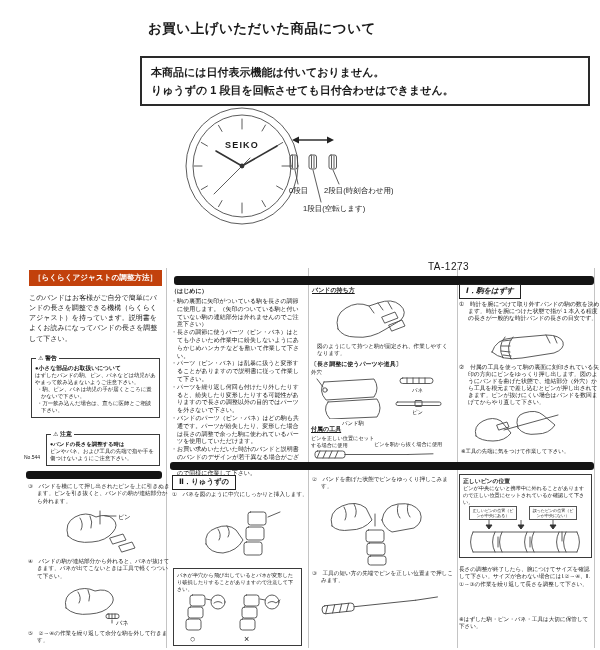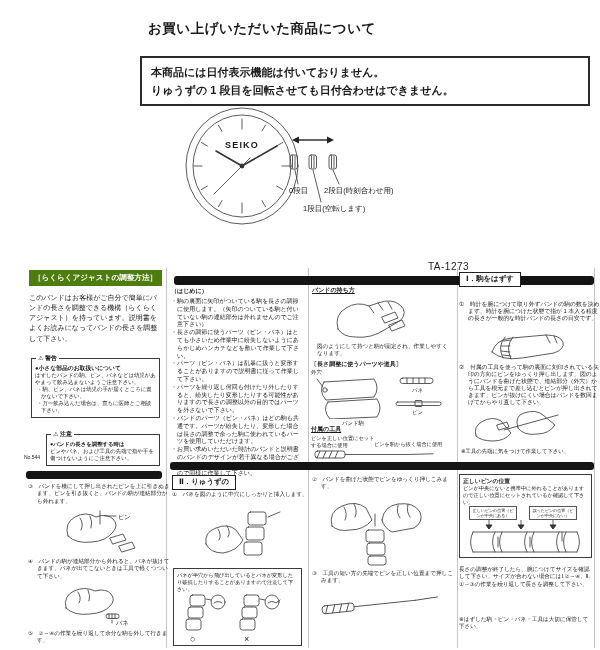--- a/index.html
+++ b/index.html
@@ -3,21 +3,21 @@
 <meta charset="utf-8">
 <style>
   html,body{margin:0;padding:0;background:#fff;}
   #page{position:relative;width:600px;height:650px;background:#ffffff;overflow:hidden;
         font-family:"Liberation Sans","DejaVu Sans",sans-serif;color:#1a1a1a;}
   .abs{position:absolute;}
   .t-title{font-size:13.5px;font-weight:bold;letter-spacing:.5px;}
   .notice-box{border:2px solid #2a2a2a;padding:5px 9px;font-size:11px;font-weight:bold;line-height:1.65;}
   .smallnote{font-size:9px;}
   .docnum{font-size:10px;letter-spacing:.5px;}
-  .invbox{background:#4d7c0f;color:#fff;text-align:center;font-size:7.6px;line-height:16px;font-weight:bold;}
+  .invbox{background:#c2410c;color:#fff;text-align:center;font-size:7.6px;line-height:16px;font-weight:bold;}
   .blackbar{background:#141414;border-radius:3px;}
   .vrule{width:1px;background:#c4c4c4;}
   .b7{font-size:7px;line-height:1.45;word-break:break-all;}
   .b6{font-size:6px;line-height:1.3;word-break:break-all;}
   .b58{font-size:5.8px;line-height:1.22;word-break:break-all;}
   .b56{font-size:5.6px;line-height:1.32;word-break:break-all;}
   .b54{font-size:5.4px;line-height:1.3;word-break:break-all;}
   .b52{font-size:5.2px;line-height:1.3;word-break:break-all;}
   .b5{font-size:5px;line-height:1.2;word-break:break-all;}
   .b4{font-size:4px;line-height:1.25;word-break:break-all;}
@@ -190,21 +190,21 @@
   <div class="abs b52" style="left:374px;top:441px;width:80px;">ピンを駒から抜く場合に使用</div>
   <svg class="abs" style="left:313px;top:449px;" width="125" height="11" viewBox="0 0 125 11">
     <rect class="sk" x="2" y="2" width="30" height="7" rx="2.5"></rect>
     <path class="sk" d="M7,2 l-3,7 M13,2 l-3,7 M19,2 l-3,7 M25,2 l-3,7" stroke-width=".5"></path>
     <line class="sk" x1="32" y1="5.5" x2="95" y2="5.5" stroke-width="1.8"></line>
     <line class="sk" x1="95" y1="5.5" x2="120" y2="4.8" stroke-width=".8"></line>
   </svg>
 
   <div class="abs blackbar" style="left:170px;top:462px;width:424px;height:8px;"></div>
 
-  <div class="abs secbox" style="left:459px;top:272px;">Ⅰ．駒をはずす</div>
+  <div class="abs secbox" style="left:459px;top:284px;font-style:italic;">Ⅰ．駒をはずす</div>
   <div class="abs b58 hang" style="left:459px;top:301px;width:133px;">①　時計を腕につけて取り外すバンドの駒の数を決めます。時計を腕につけた状態で指が 1 本入る程度の長さが一般的な時計バンドの長さの目安です。</div>
 
   <svg class="abs" style="left:488px;top:331px;" width="80" height="30" viewBox="0 0 80 30">
     <path class="sk" d="M4,21 Q8,8 24,7 L58,4 Q72,4 75,11 Q77,18 66,22 L34,27 Q14,30 4,21 Z"></path>
     <path class="sk" d="M17,6 Q9,15 15,27 M25,6 Q17,15 23,28"></path>
     <path class="sk" d="M15,10 l8,-1 M13,15 l9,0 M13,20 l9,1 M15,24 l8,1" stroke-width=".5"></path>
     <path class="sk" d="M58,4 l4,8 M66,5 l3,7"></path>
   </svg>
 
   <div class="abs b58 hang" style="left:459px;top:364px;width:133px;">②　付属の工具を使って駒の裏面に刻印されている矢印の方向にピンをゆっくり押し出します。図のようにバンドを曲げた状態で、連結部分（外穴）から工具を根元まで差し込むとピンが押し出されてきます。ピンが抜けにくい場合はバンドを数回まげてからやり直して下さい。</div>

